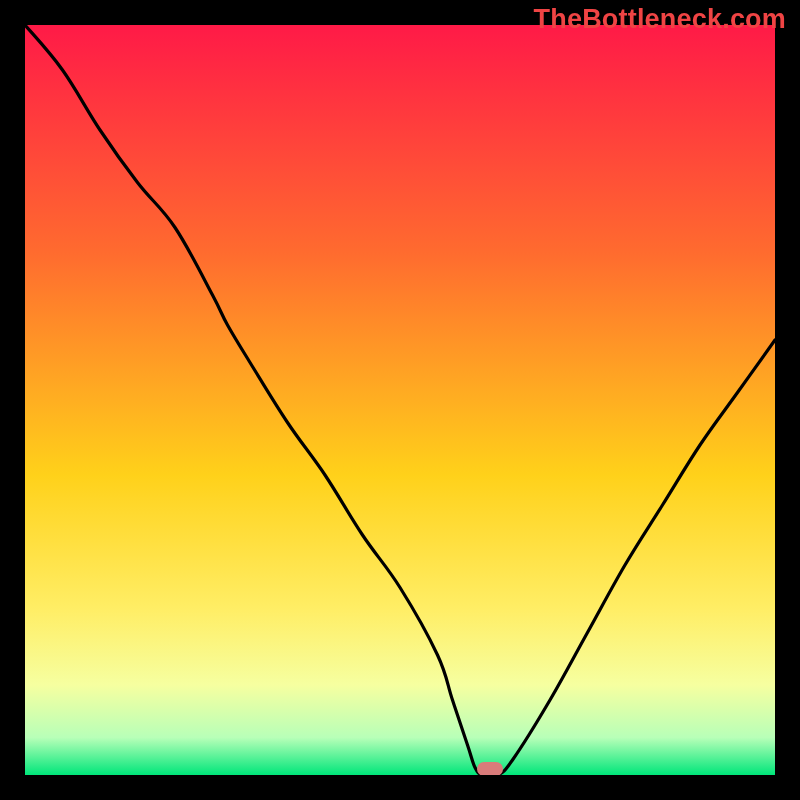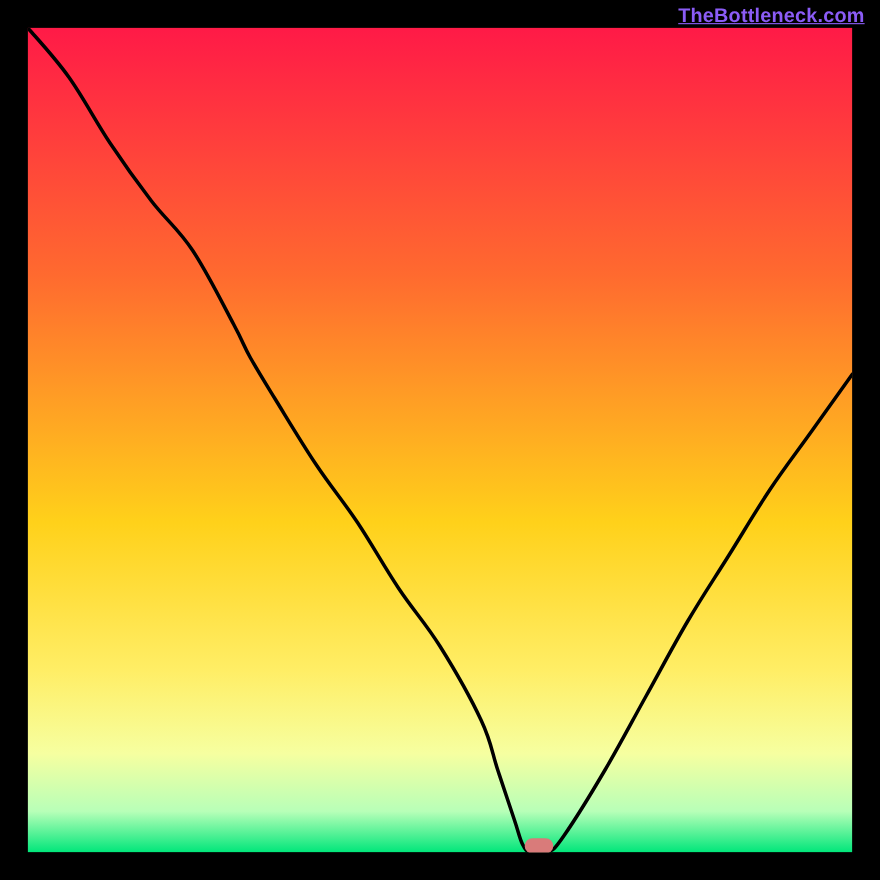--- a/index.html
+++ b/index.html
@@ -47,26 +47,25 @@
     height: 14px;
     border-radius: 7px;
     transform: translate(-50%, -50%);
     z-index: 3;
   }
   .watermark {
     position: absolute;
     top: 4px;
     right: 14px;
     font-family: Arial, Helvetica, sans-serif;
-    font-size: 18px;
+    font-size: 27px;
     font-weight: 600;
-    color: #8b5cf6;
+    color: #ef4444;
     letter-spacing: 0.2px;
     z-index: 5;
-    text-decoration: underline;
   }
 </style>
 </head>
 <body>
 
 <div class="frame">
 
   <div class="watermark">TheBottleneck.com</div>
 
   <div class="plot-area">

